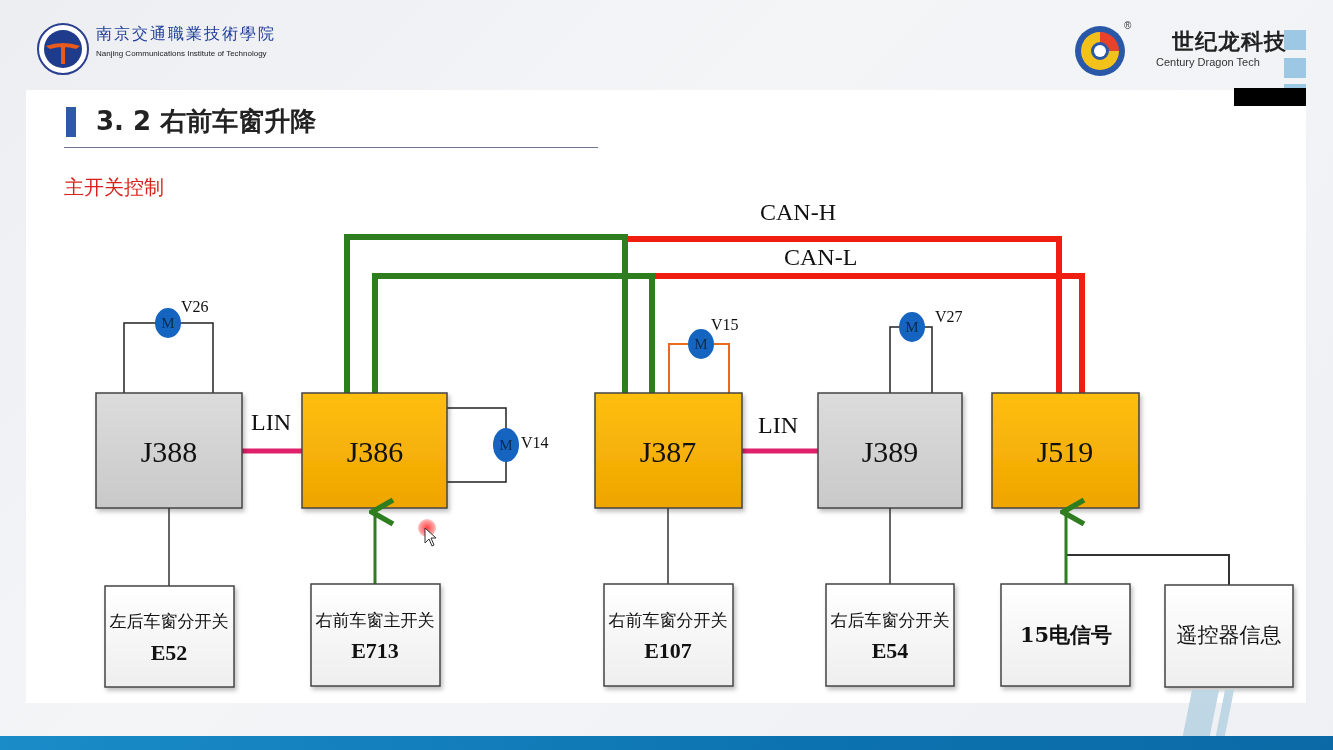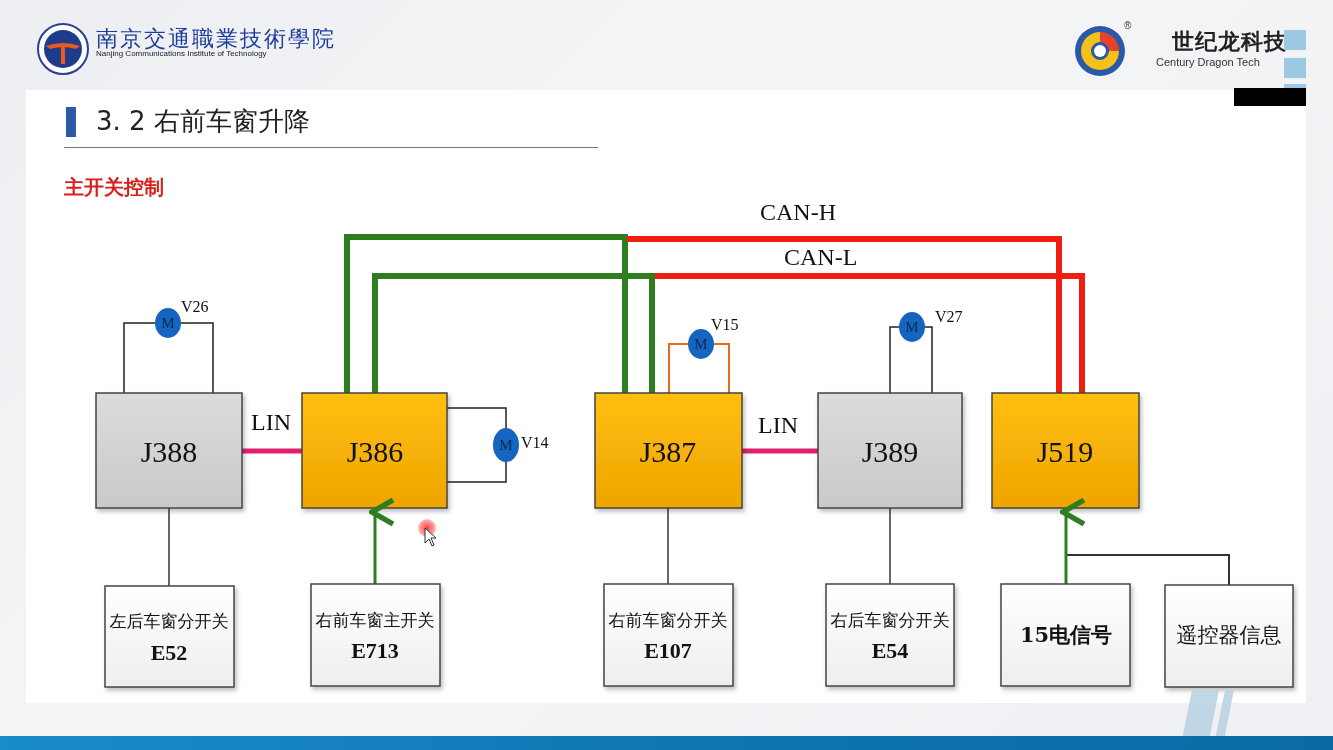--- a/index.html
+++ b/index.html
@@ -4,34 +4,34 @@
 <style>
   html, body { margin:0; padding:0; }
   body {
     width:1333px; height:750px; position:relative; overflow:hidden;
     background: linear-gradient(135deg,#eceef1 0%,#f4f5f7 40%,#eef0f3 100%);
     font-family: "Liberation Sans", "DejaVu Sans", sans-serif;
   }
   .abs { position:absolute; }
   
   #school-logo { left:36px; top:22px; width:54px; height:54px; }
-  #school-cn { left:96px; top:24px; font-family:"DejaVu Serif", serif; font-size:22px; color:#1e3d9a; letter-spacing:2px; white-space:nowrap; }
+  #school-cn { left:96px; top:24px; font-family:"DejaVu Serif", serif; font-size:16px; color:#1e3d9a; letter-spacing:2px; white-space:nowrap; }
   #school-en { left:96px; top:49px; font-size:8px; color:#222; white-space:nowrap; }
   #cd-logo { left:1073px; top:24px; width:54px; height:54px; }
   #cd-reg { left:1124px; top:20px; font-size:10px; color:#333; }
   #cd-cn { left:1172px; top:27px; font-size:22px; font-weight:bold; color:#222; letter-spacing:1px; white-space:nowrap; font-family:"DejaVu Sans", sans-serif; }
   #cd-en { left:1156px; top:56px; font-size:11px; color:#333; white-space:nowrap; }
   .side-sq { width:22px; height:20px; background:#9cc8e4; left:1284px; }
   #black-bar { left:1234px; top:88px; width:72px; height:18px; background:#000; }
   
   #panel { left:26px; top:90px; width:1280px; height:613px; background:#fff; }
   #title-marker { left:66px; top:107px; width:10px; height:30px; background:#2c5aa8; }
-  #title { left:96px; top:104px; font-size:26px; font-weight:normal; color:#222; white-space:nowrap; font-family:"DejaVu Sans", sans-serif; }
+  #title { left:96px; top:104px; font-size:26px; font-weight:bold; color:#222; white-space:nowrap; font-family:"DejaVu Sans", sans-serif; }
   #title-rule { left:64px; top:147px; width:534px; height:1px; background:#6b7790; }
-  #subtitle { left:64px; top:174px; font-size:20px; font-weight:bold; color:#d8211c; white-space:nowrap; font-family:"DejaVu Sans", sans-serif; }
+  #subtitle { left:64px; top:174px; font-size:20px; font-weight:normal; color:#d8211c; white-space:nowrap; font-family:"DejaVu Sans", sans-serif; }
   
   svg#diagram { position:absolute; left:0; top:0; }
   .mod-text { font-family:"Liberation Serif", serif; font-size:30px; fill:#111; }
   .bus-text { font-family:"Liberation Serif", serif; font-size:24px; fill:#111; }
   .lbl-text { font-family:"Liberation Serif", serif; font-size:16px; fill:#111; }
   .m-text { font-family:"Liberation Serif", serif; font-size:15px; fill:#0c2b4d; }
   .sw-cn { font-family:"DejaVu Serif", serif; font-size:17px; fill:#111; }
   .sw-code { font-family:"Liberation Serif", serif; font-size:22px; font-weight:bold; fill:#111; }
   .sig-text { font-family:"DejaVu Serif", serif; font-size:21px; font-weight:bold; fill:#111; }
   .sig-text2 { font-family:"DejaVu Serif", serif; font-size:21px; fill:#111; }

